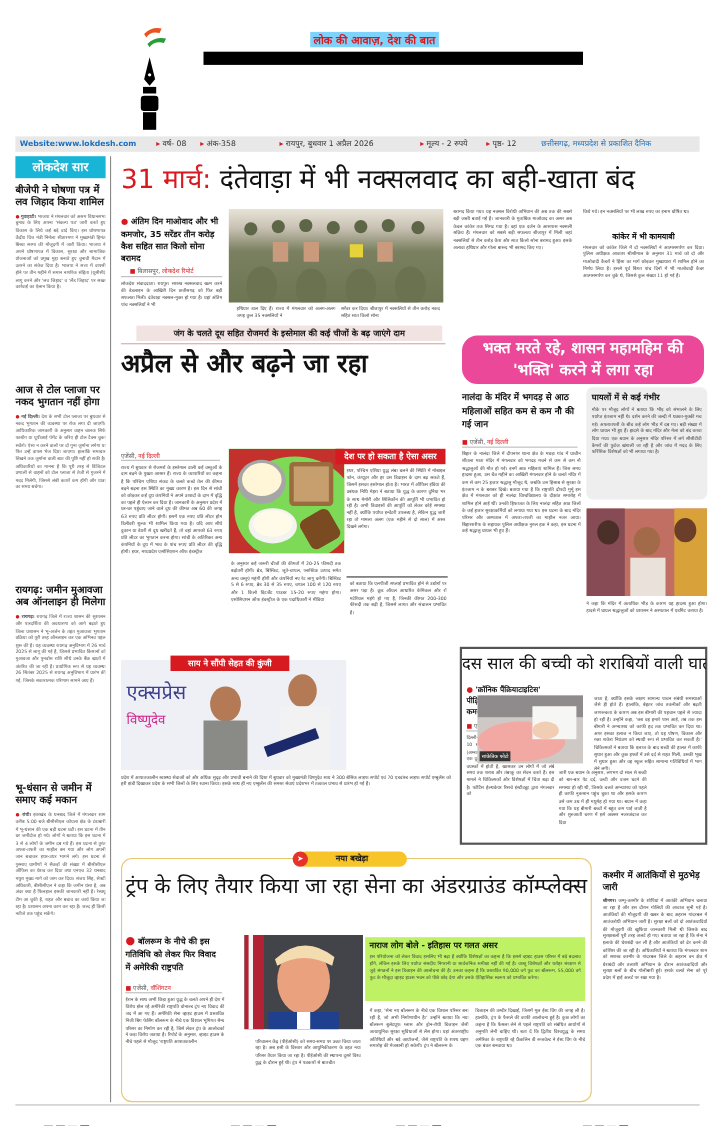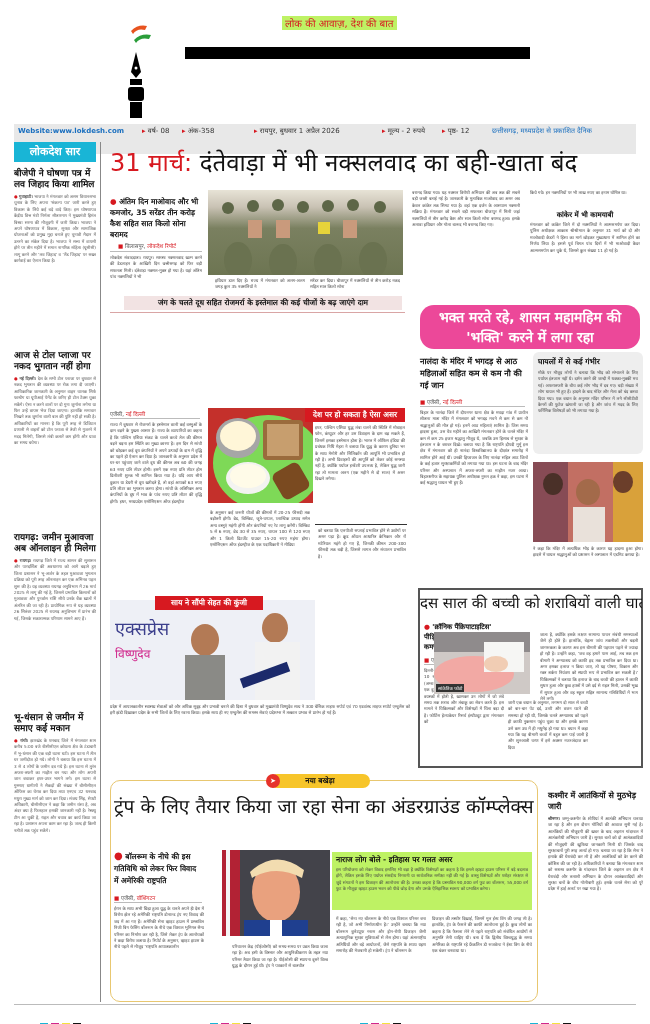--- a/index.html
+++ b/index.html
@@ -6,23 +6,23 @@
 body{width:650px;height:1024px;background:#fff;font-family:"DejaVu Sans",sans-serif;color:#222;overflow:hidden;position:relative}
 .abs{position:absolute}
 .txt{font-size:4.2px;line-height:6.4px;color:#444;text-align:justify}
 .bold{font-weight:bold}
 .red{color:#d71920}
 
 #mast{left:0;top:0;width:650px;height:122px}
 #logo-flag{left:128px;top:22px;width:26px;height:24px}
 #logo-pen{left:125px;top:50px;width:22px;height:70px}
 #title{left:165px;top:18px;width:365px;height:102px;font-family:"DejaVu Serif",serif;font-weight:bold;font-size:88px;line-height:100px;color:#000;letter-spacing:-2px;text-align:center}
-#tagline{left:282px;top:16px;font-size:10px;color:#d71920;font-weight:normal;background:#bef264;padding:0 3px}
+#tagline{left:282px;top:29px;font-size:10px;color:#d71920;font-weight:bold;background:#7dd3fc;padding:0 3px}
 #titlebar{left:185px;top:47px;width:345px;height:12px;background:#000}
-#infobar{left:14px;top:124px;width:622px;height:30px;background:#e8e8e8;font-size:7px;line-height:14px}
+#infobar{left:14px;top:124px;width:622px;height:14px;background:#e8e8e8;font-size:7px;line-height:14px}
 #infobar span{position:absolute;top:0;white-space:nowrap}
 
 #leftcol{left:14px;top:142px;width:82px;height:860px}
 .sar-box{width:82px;height:20px;background:#19b5d6;color:#fff;font-weight:bold;font-size:11px;text-align:center;line-height:20px}
 .lhead{font-weight:bold;font-size:9px;line-height:11px;color:#111;margin-top:6px}
 .lbody{font-size:4.2px;line-height:6.4px;color:#555;margin-top:4px;text-align:justify}
 #vline1{left:100px;top:142px;width:1px;height:860px;background:#888}
 
 .h1{font-size:24px;font-weight:normal;line-height:30px;white-space:nowrap;color:#111}
 .divider{height:1px;background:#bbb}
@@ -117,20 +117,21 @@
 <div class="abs txt" style="left:310px;top:278px;width:90px;height:14px;overflow:hidden">सरेंडर कर दिया। बीजापुर में नक्सलियों से तीन करोड़ नकद सहित सात किलो सोना</div>
 
 <div class="abs txt" style="left:412px;top:190px;width:108px;height:100px;overflow:hidden">बरामद किया गया। यह नक्सल विरोधी अभियान की अब तक की सबसे बड़ी जब्ती बताई गई है। जानकारी के मुताबिक माओवाद का असर अब केवल कांकेर तक सिमट गया है। वहां एक दर्जन के आसपास नक्सली सक्रिय हैं। मंगलवार को सबसे बड़ी सफलता बीजापुर में मिली जहां नक्सलियों से तीन करोड़ कैश और सात किलो सोना बरामद हुआ। इसके अलावा हथियार और गोला बारूद भी बरामद किए गए।</div>
 <div class="abs txt" style="left:530px;top:190px;width:110px;height:14px;overflow:hidden">किये गये। इन नक्सलियों पर भी लाख रुपए का इनाम घोषित था।</div>
 <div class="abs bold" style="left:530px;top:210px;width:110px;font-size:7px;text-align:center;color:#111">कांकेर में भी कामयाबी</div>
 <div class="abs txt" style="left:530px;top:222px;width:110px;height:70px;overflow:hidden">मंगलवार को कांकेर जिले में दो नक्सलियों ने आत्मसमर्पण कर दिया। पुलिस अधीक्षक आकाश श्रीश्रीमाल के अनुसार 31 मार्च को दो और माओवादी कैडरों ने हिंसा का मार्ग छोड़कर मुख्यधारा में शामिल होने का निर्णय लिया है। इससे पूर्व बिगत पांच दिनों में भी माओवादी कैडर आत्मसमर्पण कर चुके थे, जिससे कुल संख्या 11 हो गई है।</div>
 
 <div class="abs bold" style="left:124px;top:296px;width:278px;height:14px;background:#f2e3e3;font-size:7.5px;line-height:14px;text-align:center;color:#111">जंग के चलते दूध सहित रोजमर्रा के इस्तेमाल की कई चीजों के बढ़ जाएंगे दाम</div>
 <div class="abs divider" style="left:110px;top:312px;width:295px;background:#d9a5a5"></div>
 <div class="abs bold" style="left:110px;top:314px;width:300px;font-size:23px;line-height:34px;color:#111;white-space:nowrap">
+  <div>अप्रैल से और बढ़ने जा रहा</div>
 </div>
 <div class="abs" style="left:110px;top:410px;font-size:5.5px;color:#555"><span>एजेंसी,</span> <span class="red">नई दिल्ली</span></div>
 <div class="abs divider" style="left:110px;top:418px;width:90px"></div>
 <div class="abs txt" style="left:110px;top:422px;width:92px;height:160px;overflow:hidden">राज्य में बुधवार से रोजमर्रा के इस्तेमाल वाली कई वस्तुओं के दाम बढ़ने के पुख्ता आसार हैं। राज्य के व्यापारियों का कहना है कि पश्चिम एशिया संकट के चलते कच्चे तेल की कीमत बढ़ने बढ़ना इस स्थिति का मुख्य कारण है। इस दिन से सांची को छोड़कर कई दूध कंपनियों ने अपने उत्पादों के दाम में वृद्धि का पहले ही ऐलान कर दिया है। जानकारी के अनुसार प्रदेश में घर-घर पहुंचाए जाने वाले दूध की कीमत अब 60 की जगह 63 रुपए प्रति लीटर होगी। इसमें एक रुपए प्रति लीटर होम डिलीवरी शुल्क भी शामिल किया गया है। यदि आप सीधे दुकान या डेयरी से दूध खरीदते हैं, तो वहां आपको 63 रुपए प्रति लीटर का भुगतान करना होगा। सांची के अतिरिक्त अन्य कंपनियों के दूध में भाव के पांच रुपए प्रति लीटर की वृद्धि होगी। इधर, मध्यप्रदेश एसोसिएशन ऑफ इंडस्ट्रीज</div>
 
 <div class="abs photo" style="left:208px;top:408px;width:105px;height:95px;background:#7ac943">
   <svg width="105" height="95" viewBox="0 0 105 95">
     <rect width="105" height="95" fill="#c4302b"></rect>
     <ellipse cx="60" cy="55" rx="55" ry="48" fill="#7ed957"></ellipse>
     <ellipse cx="30" cy="30" rx="22" ry="20" fill="#a6a6a6"></ellipse>

